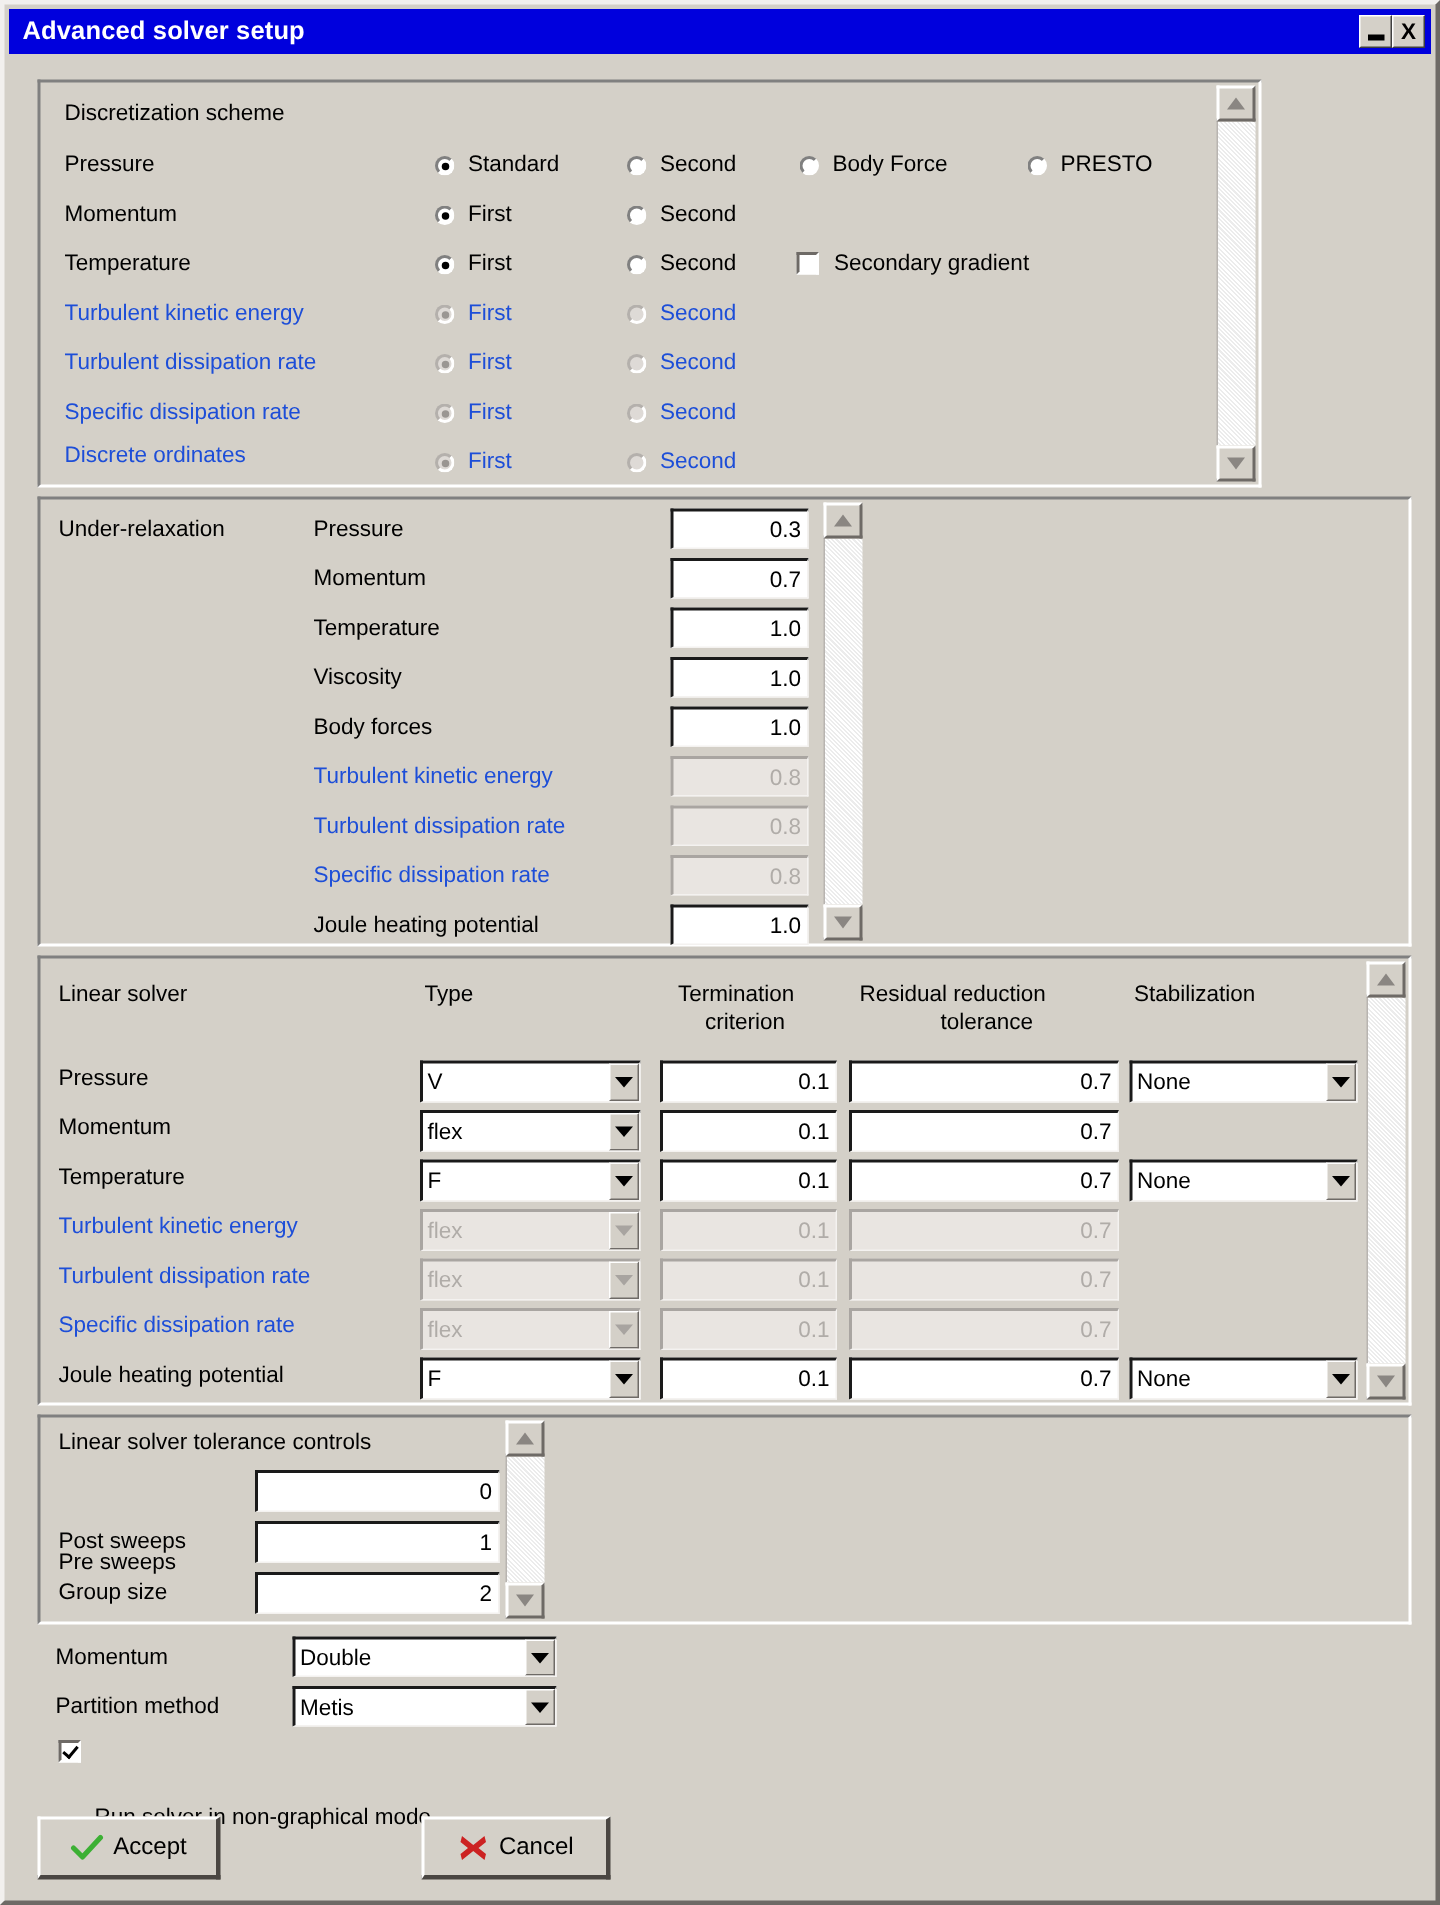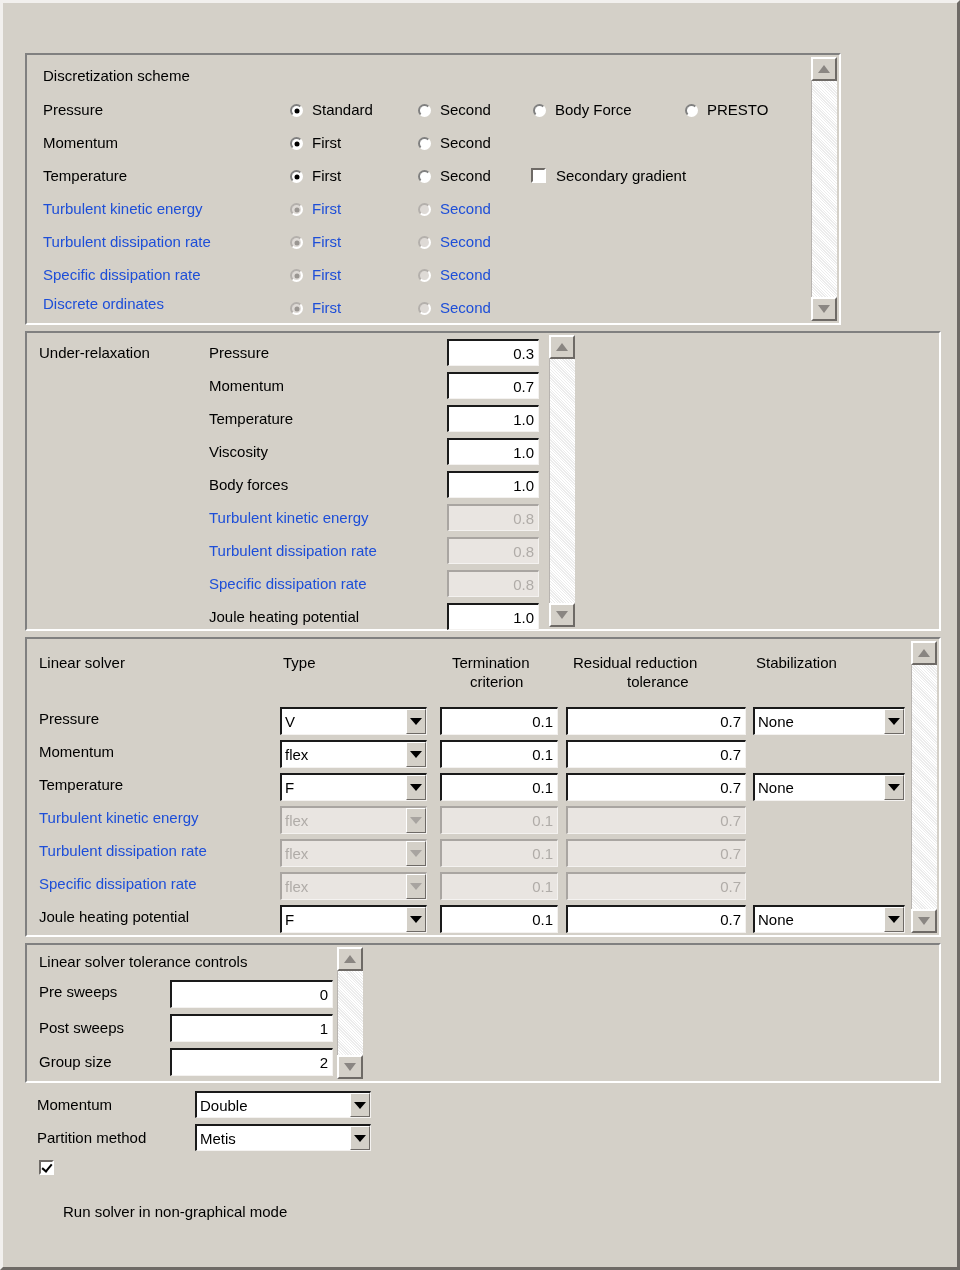--- a/index.html
+++ b/index.html
@@ -164,20 +164,31 @@
     font-size:16px;color:#000;gap:7px;
   }
   .pbtn .plabel{white-space:nowrap;}
   .ico{display:block;flex:0 0 auto;}
 </style>
 </head>
 <body>
 
 <div class="window">
 
+  <div class="titlebar">
+    <div class="title-text">Advanced solver setup</div>
+    <div class="title-btns">
+      <div class="tbtn">
+          <span class="bar"></span>
+        </div>
+      <div class="tbtn">
+          <span>X</span>
+        </div>
+    </div>
+  </div>
 
   <div class="panel" id="p-disc" style="left:22px;top:50px;width:816px;height:272px;"></div>
   <div id="disc-content">
       <div class="lbl" style="left:40px;top:64px;">Discretization scheme</div>
       <div class="lbl" style="left:40px;top:98px;">Pressure</div>
       <div class="radio on" style="left:287px;top:101px;"></div>
       <div class="lbl" style="left:309px;top:98px;">Standard</div>
       <div class="radio" style="left:415px;top:101px;"></div>
       <div class="lbl" style="left:437px;top:98px;">Second</div>
       <div class="radio" style="left:530px;top:101px;"></div>
@@ -356,21 +367,21 @@
         <i></i>
       </div>
     <div class="sbtn dn">
         <i></i>
       </div>
   </div>
 
   <div class="panel" style="left:22px;top:940px;width:916px;height:140px;"></div>
   <div id="ac-content">
       <div class="lbl" style="left:36px;top:950px;">Linear solver tolerance controls</div>
-      <div class="lbl" style="left:36px;top:980px;">Pre sweeps</div>
+      <div class="lbl" style="left:36px;top:1030px;">Pre sweeps</div>
       <div class="field" style="left:167px;top:977px;width:163px;height:28px;">0</div>
       <div class="lbl" style="left:36px;top:1016px;">Post sweeps</div>
       <div class="field" style="left:167px;top:1011px;width:163px;height:28px;">1</div>
       <div class="lbl" style="left:36px;top:1050px;">Group size</div>
       <div class="field" style="left:167px;top:1045px;width:163px;height:28px;">2</div>
     </div>
   <div class="sbar" style="left:334px;top:944px;height:132px;">
     <div class="strack"></div>
     <div class="sbtn up">
         <i></i>
@@ -392,14 +403,26 @@
   <div class="combo" style="left:192px;top:1121px;width:176px;height:27px;">
     <span class="ctext">Metis</span>
     <span class="carrow">
         <i></i>
       </span>
   </div>
 
   <div class="checkbox on" style="left:36px;top:1157px;"></div>
   <div class="lbl" style="left:60px;top:1155px;margin-top:45px;">Run solver in non-graphical mode</div>
 
+  <div class="pbtn" style="left:22px;top:1208px;width:122px;height:42px;">
+    <svg class="ico" width="22" height="18" viewBox="0 0 22 18">
+      <path d="M2 9 L8 15 L20 2" stroke="#3cb034" stroke-width="3.4" fill="none" stroke-linecap="round" stroke-linejoin="round"></path>
+    </svg>
+    <span class="plabel">Accept</span>
+  </div>
+  <div class="pbtn" style="left:278px;top:1208px;width:126px;height:42px;">
+    <svg class="ico" width="21" height="20" viewBox="0 0 21 20">
+      <path d="M3 2 L10.5 8 L18 2 L19 6 L14 10 L19 14 L18 18 L10.5 12 L3 18 L2 14 L7 10 L2 6 Z" fill="#cc2222"></path>
+    </svg>
+    <span class="plabel">Cancel</span>
+  </div>
 
 </div>
 
 </body></html>

